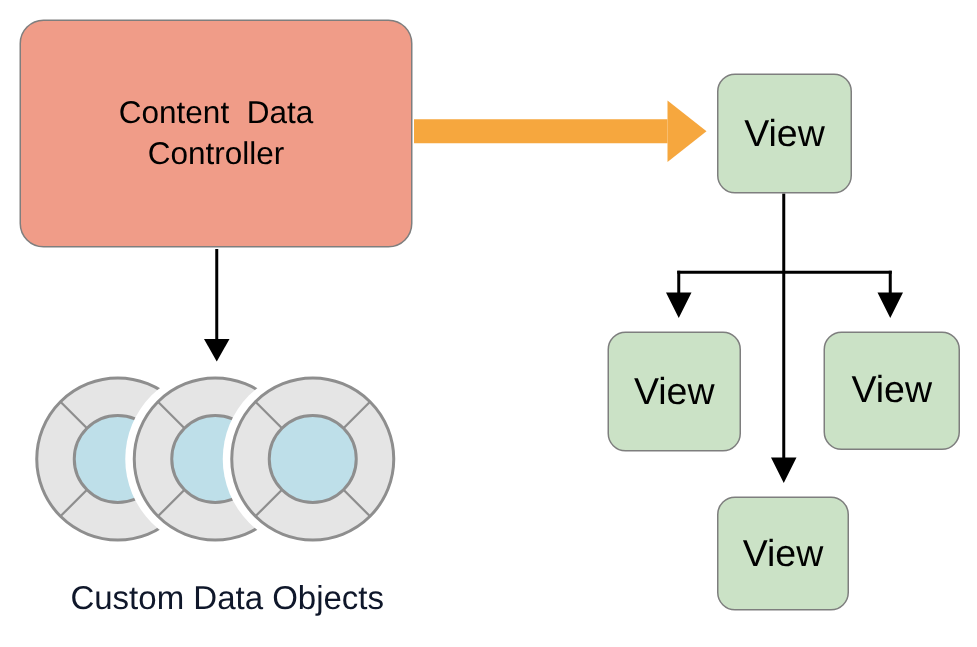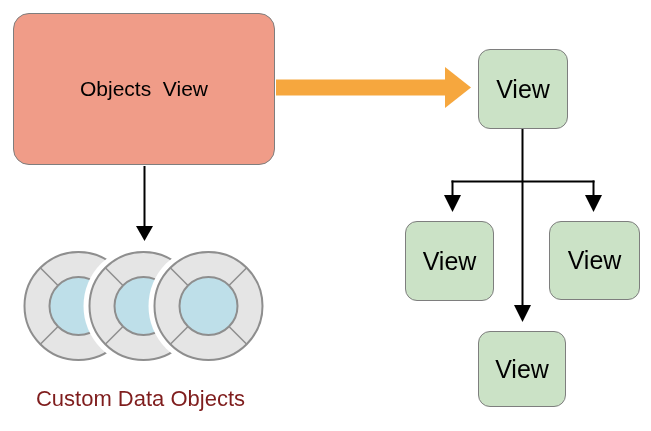--- a/index.html
+++ b/index.html
@@ -44,25 +44,25 @@
     border: 1.5px solid var(--box_stroke, #7E7E7E);
     border-radius: 12px;
     font-size: 25px;
   }
   .view-top    { left: 478px; top: 49px;  width: 90px; height: 80px; }
   .view-left   { left: 405px; top: 221px; width: 89px; height: 80px; }
   .view-right  { left: 549px; top: 221px; width: 91px; height: 79px; }
   .view-bottom { left: 478px; top: 331px; width: 88px; height: 76px; }
   .caption {
     position: absolute;
-    left: 8px; top: 386px;
+    left: 19px; top: 386px;
     width: 265px;
     text-align: center;
     font-size: 22px;
-    color: #7f1d1d;
+    color: #0f172a;
   }
   
   .black-line   { stroke: var(--line_black, #000); stroke-width: 2; fill: none; }
   .black-fill   { fill: var(--line_black, #000); stroke: none; }
   .orange-fill  { fill: var(--arrow_orange, #F6A73E); stroke: none; }
   .halo         { fill: var(--background, #fff); stroke: none; }
   .ring         { fill: var(--data_ring_gray, #E5E5E5); stroke: var(--circle_stroke, #8E8E8E); stroke-width: 2; }
   .divider      { stroke: var(--circle_stroke, #8E8E8E); stroke-width: 1.5; fill: none; }
   .core         { fill: var(--data_core_blue, #BEDFE9); stroke: var(--circle_stroke, #8E8E8E); stroke-width: 2; }
 </style>
@@ -116,21 +116,22 @@
       <circle class="ring" r="54"></circle>
       <line class="divider" x1="20.5" y1="-20.5" x2="38.2" y2="-38.2"></line>
       <line class="divider" x1="-20.5" y1="-20.5" x2="-38.2" y2="-38.2"></line>
       <line class="divider" x1="20.5" y1="20.5" x2="38.2" y2="38.2"></line>
       <line class="divider" x1="-20.5" y1="20.5" x2="-38.2" y2="38.2"></line>
       <circle class="core" r="29"></circle>
     </g>
   </svg>
 
   <div class="box controller-box">
-    <div class="line">Objects  View</div>
+    <div class="line">Content  Data</div>
+    <div class="line">Controller</div>
   </div>
 
   <div class="box view-box view-top">
     <span>View</span>
   </div>
   <div class="box view-box view-left">
     <span>View</span>
   </div>
   <div class="box view-box view-right">
     <span>View</span>

